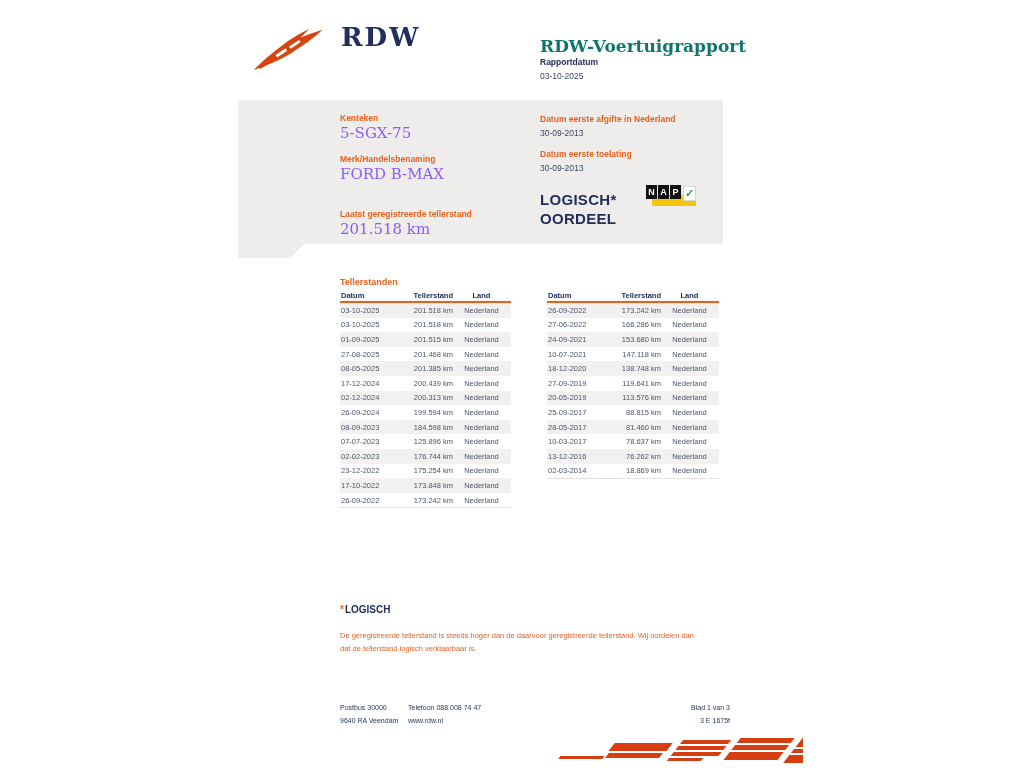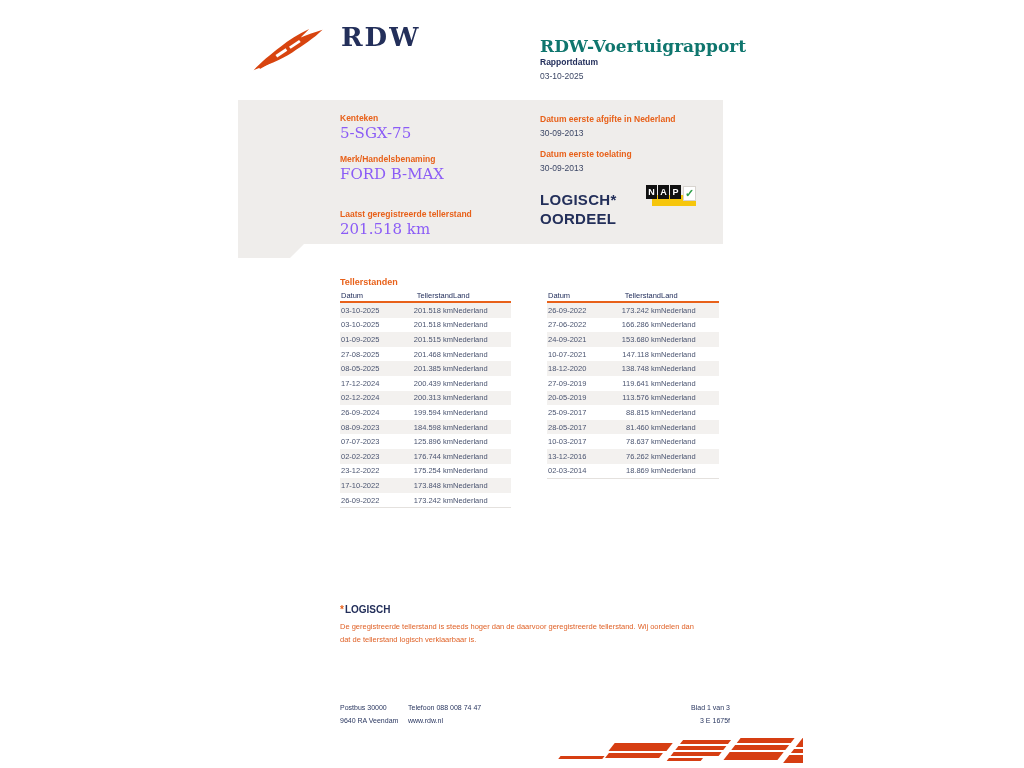--- a/index.html
+++ b/index.html
@@ -37,34 +37,34 @@
                 display:flex; align-items:center; justify-content:center; }
   .nap-check { position:absolute; left:37px; top:1px; width:13px; height:15px; background:#fff;
                border:1px solid #d8d4cf; color:#2FA04A; font-size:11px; font-weight:bold;
                display:flex; align-items:center; justify-content:center; }
 
   
   .tbl-title { position:absolute; left:340px; top:277px; font-size:9px; font-weight:bold; color:#E8611A; }
   .mtable { position:absolute; top:290px; font-size:7.5px; color:#4a5470; }
   .mtable.left  { left:340px; width:171px; }
   .mtable.right { left:547px; width:172px; }
-  .thead { display:flex; height:13px; align-items:center; font-weight:normal; color:#232f5c;
+  .thead { display:flex; height:13px; align-items:center; font-weight:bold; color:#232f5c;
            border-bottom:2px solid #E8611A; }
   .trow { display:flex; height:14.6px; align-items:center; }
   .trow:nth-child(odd) { background:#f3f1ef; }
   .rows { border-bottom:1px solid #e4e1de; }
   .c1 { width:62px; text-align:left; padding-left:1px; }
   .c2 { flex:1; text-align:right; }
-  .c3 { width:58px; text-align:left; padding-right:1px; }
+  .c3 { width:58px; text-align:center; padding-right:1px; }
 
   
   .footnote { position:absolute; left:340px; top:604px; width:395px; }
   .fn-title { font-size:10px; font-weight:bold; color:#232f5a; }
   .fn-star { color:#E8611A; margin-right:1px; }
-  .fn-body { margin-top:5px; font-size:7.5px; line-height:13px; color:#E06228; }
+  .fn-body { margin-top:14px; font-size:7.5px; line-height:13px; color:#E06228; }
 
   
   .footer { position:absolute; left:340px; top:701px; width:390px; font-size:7px; color:#2a3760; }
   .footer .cols { display:flex; }
   .f-col1 { width:68px; } .f-col2 { flex:1; } .f-col3 { width:80px; text-align:right; }
   .f-line { line-height:13px; }
 
   
   .deco { position:absolute; left:545px; top:735px; width:258px; height:33px; }
 </style>

